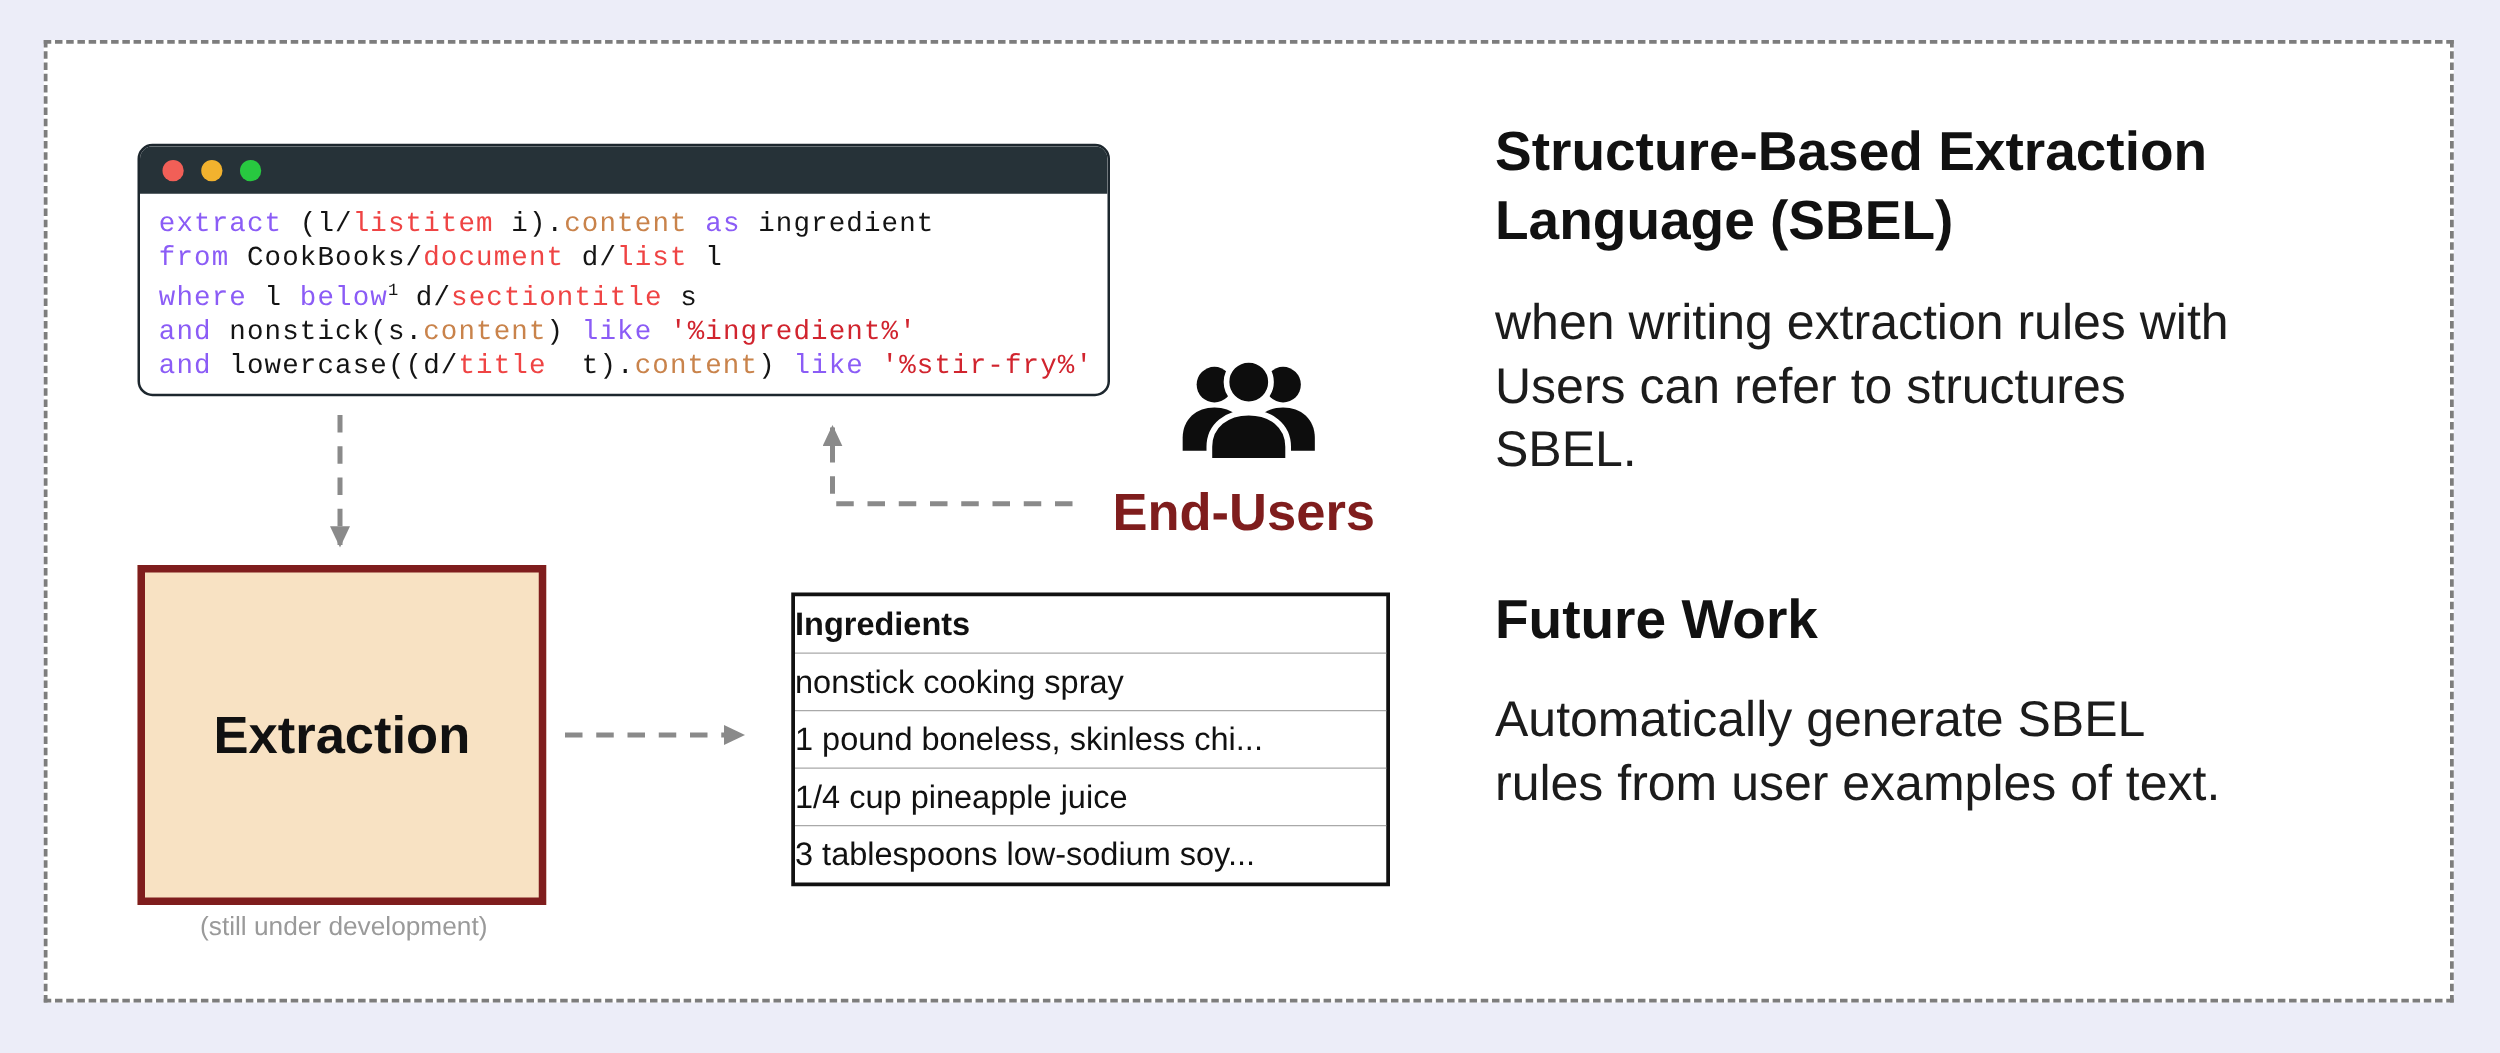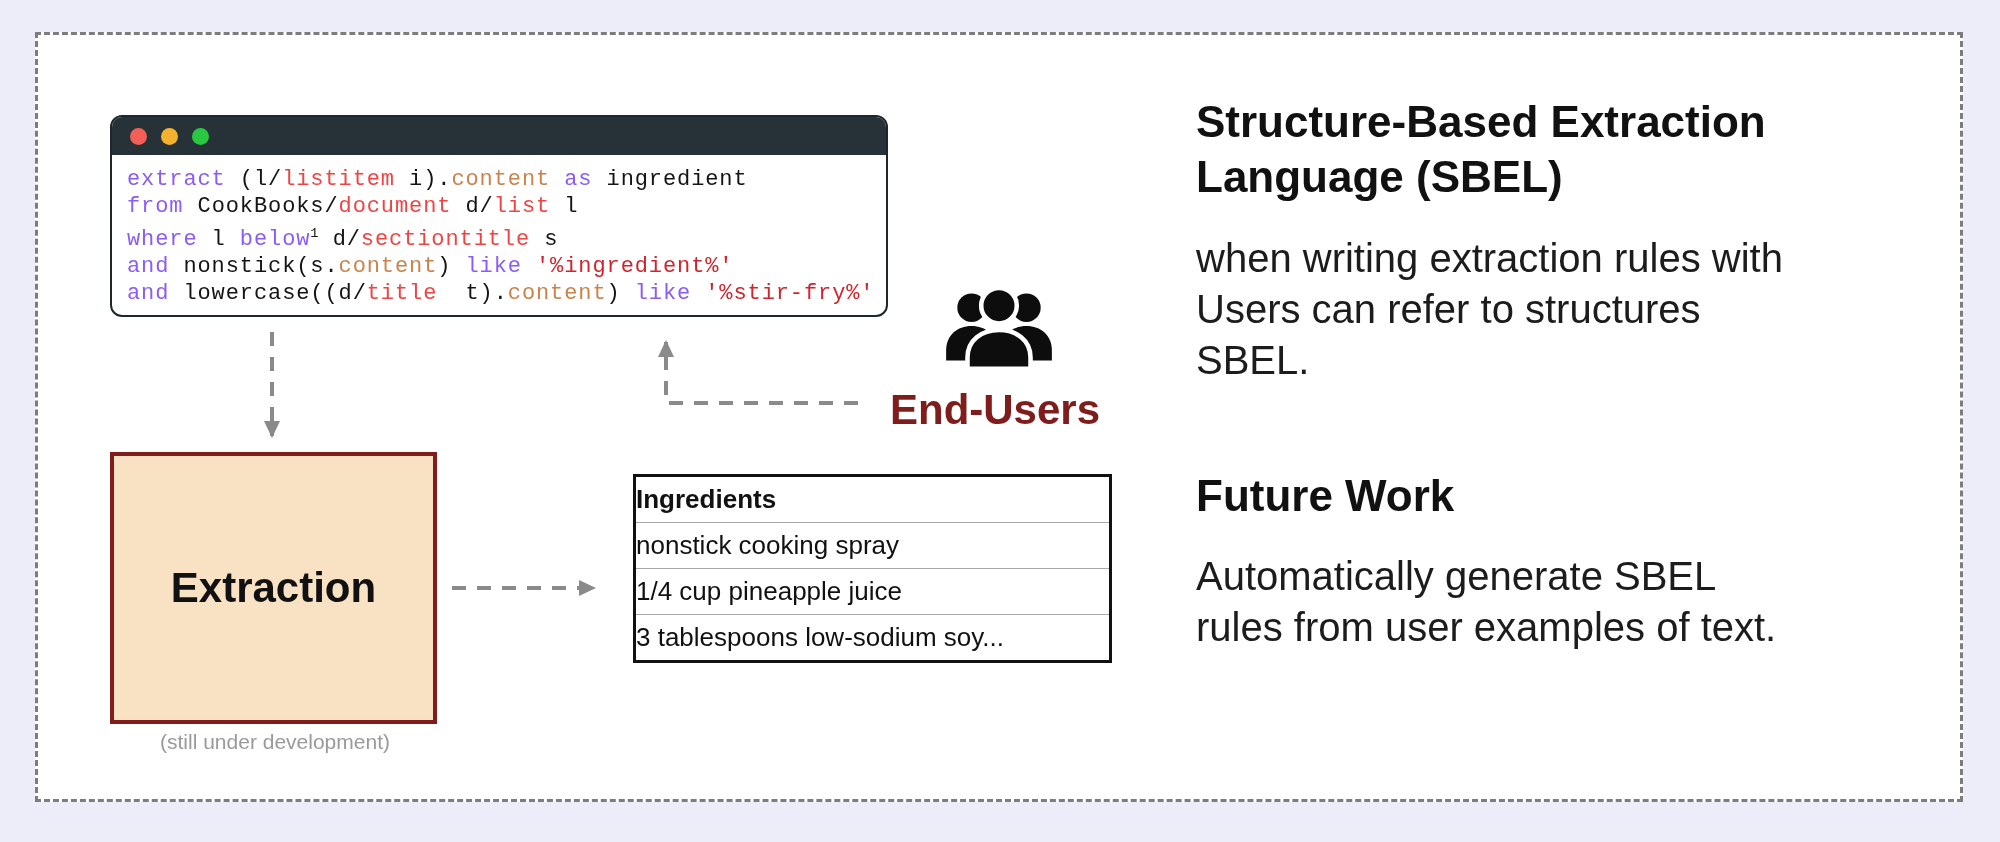--- a/index.html
+++ b/index.html
@@ -48,21 +48,21 @@
   .tok-kw{color:#8b5cf6;}
   .tok-st{color:#ef4444;}
   .tok-pr{color:#c9834b;}
   .tok-str{color:#d1242e;}
   .tok-pl{color:#141414;}
   .code-line sup{color:#141414;font-size:0.62em;letter-spacing:0;}
 
   
   .extraction-box{
     position:absolute;left:110px;top:452px;width:327px;height:272px;
-    background:#f8e2c3;border:4px solid #7f1d1d;box-sizing:border-box;
+    background:#f8e2c3;border:6px solid #7f1d1d;box-sizing:border-box;
     display:flex;align-items:center;justify-content:center;
   }
   .extraction-label{font-size:42px;font-weight:bold;color:#111;}
   .extraction-caption{
     position:absolute;left:85px;top:730px;width:380px;
     text-align:center;font-size:21px;color:#9a9a9a;
   }
 
   
   .ing-table{
@@ -118,20 +118,21 @@
 
   <div class="extraction-box">
     <span class="extraction-label">Extraction</span>
   </div>
   <div class="extraction-caption">(still under development)</div>
 
   <div class="ing-table">
     <div class="table-row header">Ingredients</div>
     <div>
         <div class="table-row">nonstick cooking spray</div>
+        <div class="table-row">1 pound boneless, skinless chi...</div>
         <div class="table-row">1/4 cup pineapple juice</div>
         <div class="table-row">3 tablespoons low-sodium soy...</div>
       </div>
   </div>
 
   <svg class="users-icon" viewBox="0 0 120 92">
     <g fill="#0d0d0d">
       <circle cx="33" cy="26" r="14"></circle>
       <path d="M8 78 v-10 c0 -15 11 -24 25 -24 c14 0 25 9 25 24 v10 z"></path>
       <circle cx="87" cy="26" r="14"></circle>

